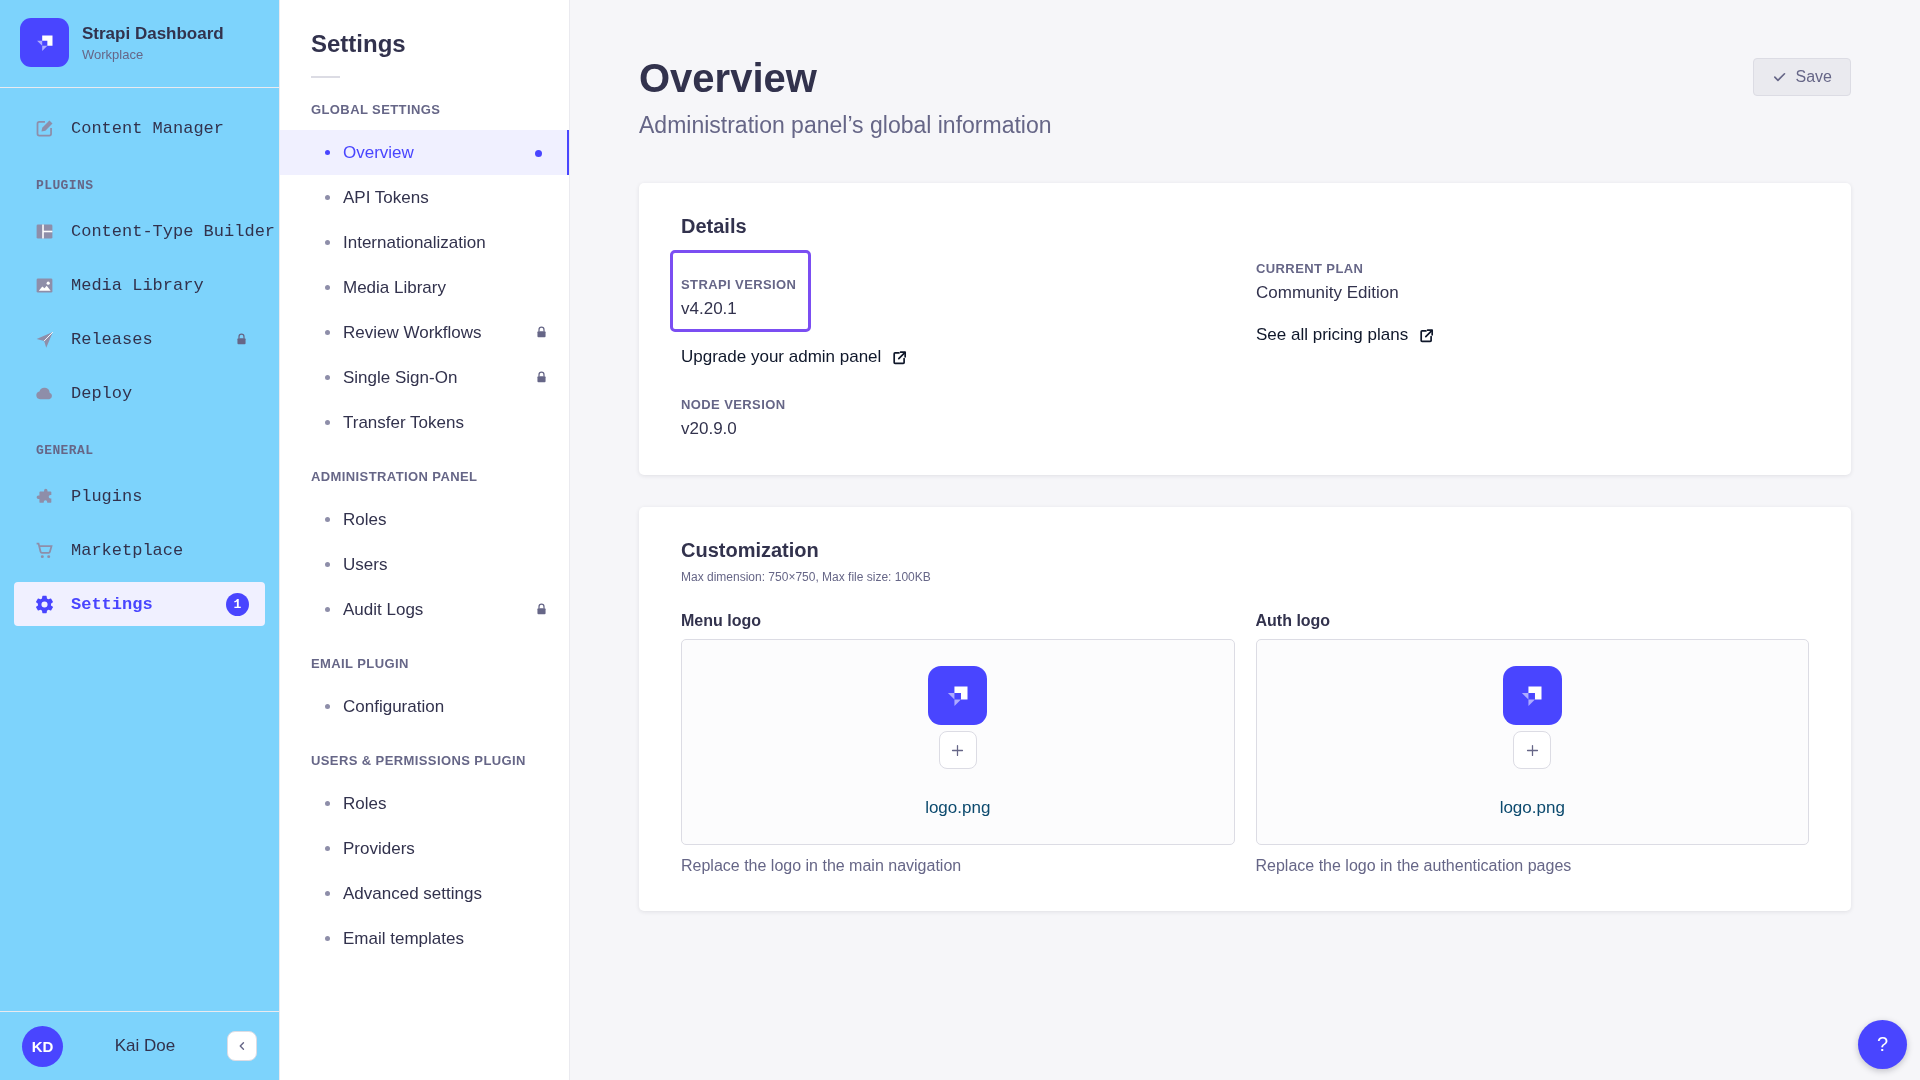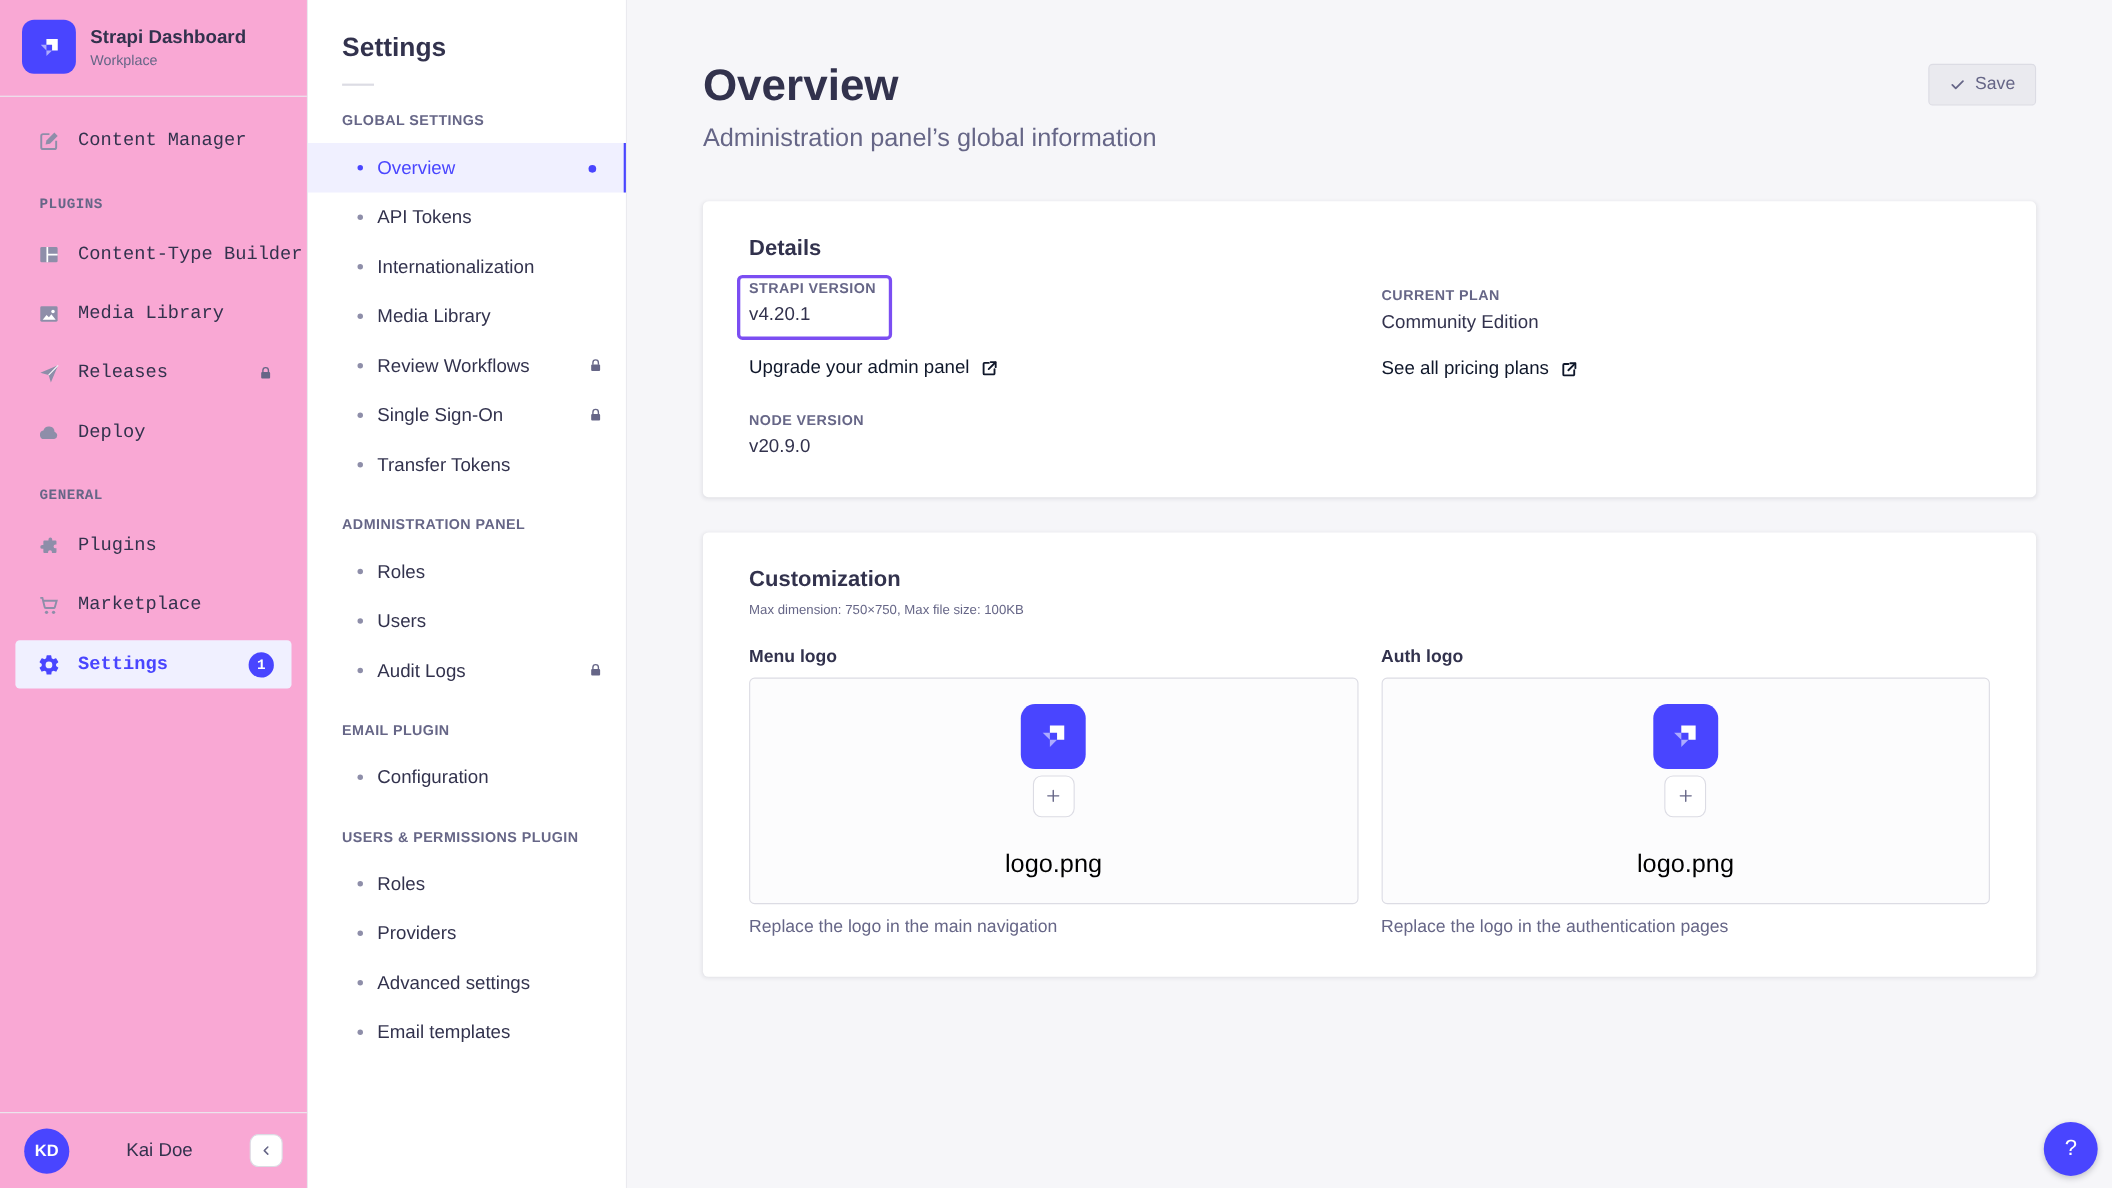--- a/index.html
+++ b/index.html
@@ -1,21 +1,21 @@
 <!DOCTYPE html>
 <html><head>
 <meta charset="utf-8">
 <style>
   * { box-sizing: border-box; margin: 0; padding: 0; }
   html,body { width:1920px; height:1080px; overflow:hidden; }
   body { font-family: "Liberation Sans", sans-serif; background:#f6f6f9; color:#32324d; }
   .app { display:flex; width:1920px; height:1080px; }
 
   
-  .sidebar { width:280px; background:#f9a8d4; border-right:1px solid #eaeaef; display:flex; flex-direction:column; flex-shrink:0; }
+  .sidebar { width:280px; background:#7dd3fc; border-right:1px solid #eaeaef; display:flex; flex-direction:column; flex-shrink:0; }
   .brand { display:flex; align-items:center; gap:13px; padding:18px 20px 20px 20px; }
   .brand-logo { width:49px; height:49px; border-radius:11px; background:#4945ff; display:flex; align-items:center; justify-content:center; flex-shrink:0; }
   .brand-logo svg { width:30px; height:30px; }
   .brand-title { font-size:17px; font-weight:700; color:#32324d; line-height:1.25; }
   .brand-sub { font-size:13px; color:#666687; margin-top:2px; }
   .side-divider { border:none; border-top:1px solid #eaeaef; }
   .side-body { padding-top:18px;font-family:Liberation Mono, monospace; }
   .section-label { font-size:13px; font-weight:700; letter-spacing:.4px; color:#666687; padding-left:36px; margin:28px 0 16px 0; }
   .side-item { display:flex; align-items:center; gap:16px; height:44px; margin:0 14px 10px 14px; padding:0 16px 0 20px; border-radius:4px; cursor:pointer; position:relative; }
   .side-item .icon { width:21px; height:21px; color:#8e8ea9; flex-shrink:0; display:flex; }
@@ -56,37 +56,37 @@
   .page-subtitle { font-size:23px; color:#666687; margin-top:12px; }
   .save-btn { display:flex; align-items:center; gap:9px; height:38px; padding:0 18px; background:#eaeaef; border:1px solid #dcdce4; border-radius:4px; color:#666687; font-size:16px; cursor:default; margin-top:2px; font-family:inherit; }
   .save-btn svg { width:15px; height:15px; }
 
   .card { background:#fff; border-radius:5px; box-shadow:0 1px 4px rgba(33,33,52,.1); padding:32px 42px 36px 42px; }
   .card-title { font-size:20px; font-weight:700; color:#32324d; }
   .details-card { margin-top:44px; }
   .details-grid { display:grid; grid-template-columns:575px 1fr; margin-top:12px; }
   .field-label { font-size:13px; font-weight:700; letter-spacing:.4px; color:#666687; }
   .field-value { font-size:17px; color:#32324d; margin-top:7px; }
-  .annotation { width:fit-content; min-width:118px; border:3px solid #7b4ef2; border-radius:5px; padding:1px 12px 10px 8px; margin-left:-11px; }
+  .annotation { width:fit-content; min-width:118px; border:3px solid #7b4ef2; border-radius:5px; padding:24px 12px 10px 8px; margin-left:-11px; }
   .text-link { display:flex; align-items:center; gap:10px; color:#0f172a; font-size:17px; text-decoration:none; margin-top:15px; width:fit-content; }
   .text-link svg { width:17px; height:17px; }
   .field-group { margin-top:30px; }
   .right-col { padding-top:11px; }
   .right-col .text-link { margin-top:22px; }
 
   .custom-card { margin-top:32px; }
   .card-subtitle { font-size:12px; color:#666687; margin-top:8px; }
   .logo-grid { display:grid; grid-template-columns:1fr 1fr; gap:21px; margin-top:28px; }
   .logo-label { font-size:16px; font-weight:700; color:#32324d; margin-bottom:9px; }
   .logo-box { height:206px; border:1px solid #dcdce4; border-radius:5px; background:#fcfcfd; display:flex; flex-direction:column; align-items:center; justify-content:center; cursor:pointer; }
   .logo-square { width:59px; height:59px; border-radius:13px; background:#4945ff; display:flex; align-items:center; justify-content:center; }
   .logo-square svg { width:38px; height:38px; }
   .plus-btn { width:38px; height:38px; margin-top:6px; background:#fff; border:1px solid #dcdce4; border-radius:8px; color:#666687; display:flex; align-items:center; justify-content:center; cursor:pointer; }
   .plus-btn svg { width:17px; height:17px; }
-  .logo-filename { font-size:23px; color:#000000; margin-top:29px; }
+  .logo-filename { font-size:17px; color:#0c4a6e; margin-top:29px; }
   .logo-hint { font-size:16px; color:#666687; margin-top:12px; }
 
   .help-btn { position:fixed; right:13px; bottom:11px; width:49px; height:49px; border-radius:50%; background:#4945ff; color:#fff; font-size:20px; border:none; display:flex; align-items:center; justify-content:center; cursor:pointer; box-shadow:0 2px 6px rgba(33,33,52,.25); font-family:inherit; }
 </style>
 </head>
 <body>
 
 <div class="app">
 
   <aside class="sidebar">

